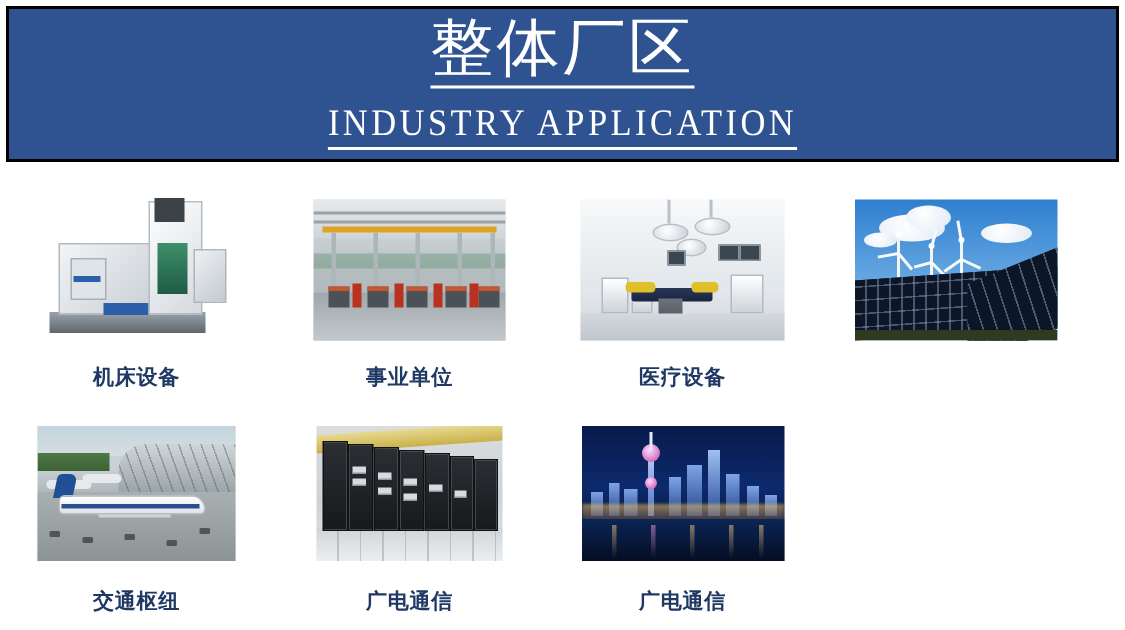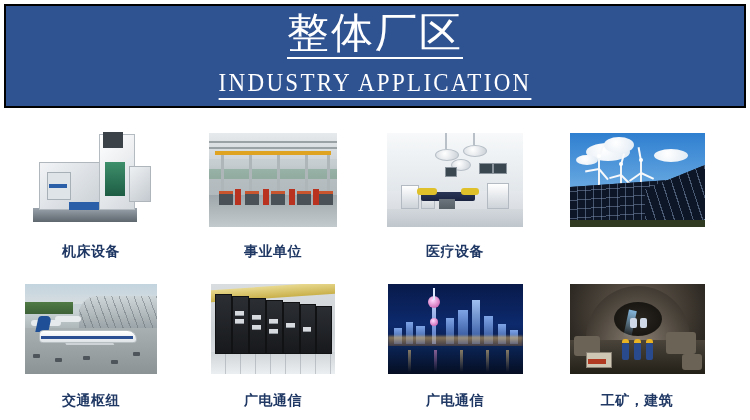--- a/index.html
+++ b/index.html
@@ -580,38 +580,14 @@
         <div class="refl" style="left:20px;"></div>
         <div class="refl" style="left:46px; background:linear-gradient(180deg,#ff9ad8,transparent);"></div>
         <div class="refl" style="left:72px;"></div>
         <div class="refl" style="left:98px;"></div>
         <div class="refl" style="left:118px;"></div>
       </div>
     </div>
     <div class="caption">广电通信</div>
   </div>
 
-  <div class="cell row2">
-    <div class="thumb-wrap">
-      <div class="thumb ph-tunnel">
-        <div class="arch"></div>
-        <div class="darkhole"></div>
-        <div class="lightbeam"></div>
-        <div class="rubble"></div>
-        <div class="rock" style="left:4px; bottom:18px; width:26px; height:20px;"></div>
-        <div class="rock" style="left:96px; bottom:20px; width:30px; height:22px;"></div>
-        <div class="rock" style="left:112px; bottom:4px; width:20px; height:16px;"></div>
-        <div class="worker" style="left:52px; bottom:14px;"></div>
-        <div class="helmet" style="left:52px; bottom:31px;"></div>
-        <div class="worker" style="left:64px; bottom:14px;"></div>
-        <div class="helmet" style="left:64px; bottom:31px;"></div>
-        <div class="worker" style="left:76px; bottom:14px;"></div>
-        <div class="helmet" style="left:76px; bottom:31px;"></div>
-        <div class="worker" style="left:60px; bottom:46px; height:10px; background:#cfd8e6;"></div>
-        <div class="worker" style="left:70px; bottom:46px; height:10px; background:#cfd8e6;"></div>
-        <div class="panelw"></div>
-        <div class="panelr"></div>
-      </div>
-    </div>
-    <div class="caption">工矿，建筑</div>
-  </div>
 
 </div>
 
 </body></html>

